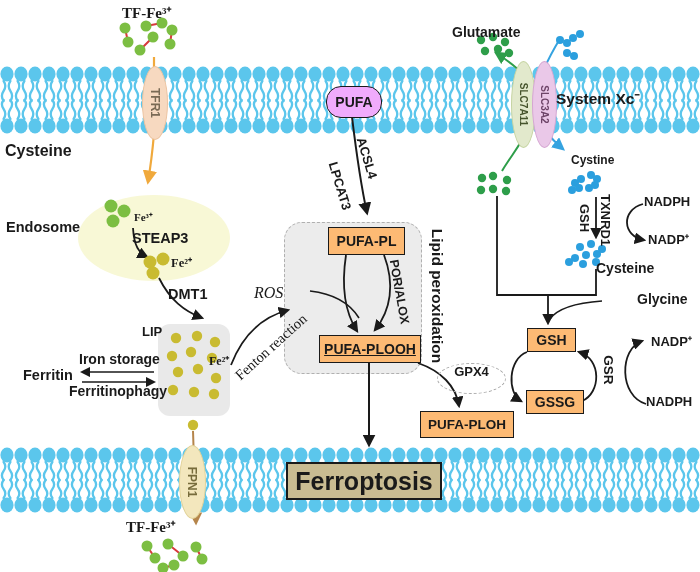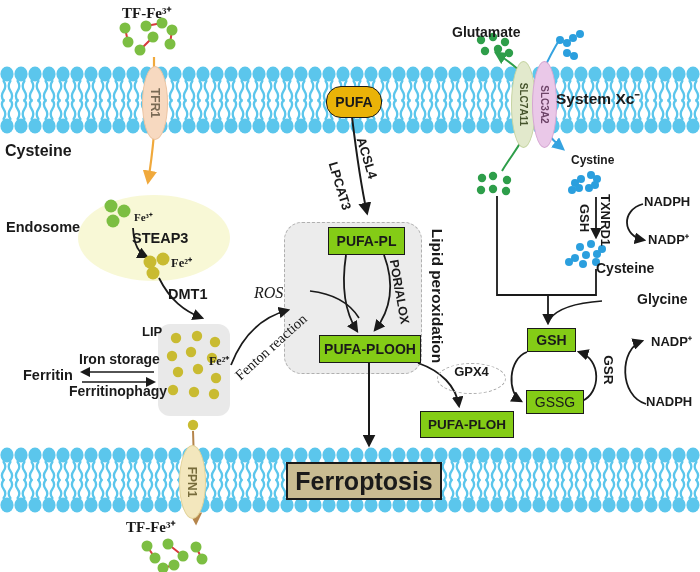--- a/index.html
+++ b/index.html
@@ -4,21 +4,21 @@
 <style>
   html,body{margin:0;padding:0;background:#fff;}
   #canvas{position:relative;width:700px;height:572px;background:#ffffff;overflow:hidden;
           font-family:"Liberation Sans",sans-serif;color:#1a1a1a;}
   svg.layer{position:absolute;left:0;top:0;}
   .lbl{position:absolute;white-space:nowrap;font-weight:600;line-height:1;}
   .ser{font-family:"Liberation Serif",serif;}
   .rot{transform-origin:center;}
   .cx{transform:translate(-50%,-50%);}
   .box{position:absolute;display:flex;align-items:center;justify-content:center;
-       background:#84cc16;border:1.6px solid #1a1a1a;font-weight:600;white-space:nowrap;}
+       background:#fdba74;border:1.6px solid #1a1a1a;font-weight:600;white-space:nowrap;}
   .oval{position:absolute;border-radius:50%;display:flex;align-items:center;justify-content:center;}
   .oval span{white-space:nowrap;font-weight:700;}
   .shape{position:absolute;}
 </style>
 </head>
 <body>
 
 <div id="canvas">
 
   <div class="shape" style="left:78px;top:195px;width:152px;height:86px;border-radius:50%;background:#f8f8d6;"></div>
@@ -240,31 +240,31 @@
   <span class="lbl ser" style="left:171px;top:257px;font-size:12.5px;font-weight:700;">Fe²⁺</span>
   <span class="lbl" style="left:168px;top:287px;font-size:14.5px;">DMT1</span>
   <span class="lbl" style="left:142px;top:325px;font-size:13px;font-weight:700;">LIP</span>
   <span class="lbl ser" style="left:209px;top:355px;font-size:12px;font-weight:700;">Fe²⁺</span>
   <span class="lbl" style="left:23px;top:368px;font-size:14.5px;">Ferritin</span>
   <span class="lbl" style="left:79px;top:352px;font-size:14px;">Iron storage</span>
   <span class="lbl" style="left:69px;top:384px;font-size:14px;">Ferritinophagy</span>
   <span class="lbl ser rot cx" style="left:271px;top:347px;font-size:14.5px;font-weight:400;transform:translate(-50%,-50%) rotate(-42deg);">Fenton reaction</span>
   <span class="lbl ser" style="left:254px;top:285px;font-size:16px;font-weight:400;font-style:italic;">ROS</span>
 
-  <div class="box" style="left:326px;top:86px;width:54px;height:30px;border-radius:15px;background:#eab308;font-size:14px;">
+  <div class="box" style="left:326px;top:86px;width:54px;height:30px;border-radius:15px;background:#f0abfc;font-size:14px;">
     <span>PUFA</span>
   </div>
   <span class="lbl rot cx" style="left:367px;top:158px;font-size:13px;transform:translate(-50%,-50%) rotate(73deg);">ACSL4</span>
   <span class="lbl rot cx" style="left:340px;top:186px;font-size:13px;transform:translate(-50%,-50%) rotate(73deg);">LPCAT3</span>
 
   <div class="box" style="left:328px;top:227px;width:75px;height:26px;font-size:14px;">
     <span>PUFA-PL</span>
   </div>
   <span class="lbl rot cx" style="left:399px;top:292px;font-size:12.5px;transform:translate(-50%,-50%) rotate(80deg);">POR/ALOX</span>
-  <div class="box" style="left:319px;top:335px;width:100px;height:26px;font-size:14px;">
+  <div class="box" style="left:319px;top:335px;width:100px;height:26px;font-size:14px;text-decoration:underline;">
     <span>PUFA-PLOOH</span>
   </div>
   <span class="lbl rot cx" style="left:437px;top:296px;font-size:15.5px;transform:translate(-50%,-50%) rotate(90deg);">Lipid peroxidation</span>
 
   <div style="position:absolute;left:437px;top:363px;width:67px;height:29px;border:1.5px dashed #aaaaaa;border-radius:50%;display:flex;align-items:flex-start;justify-content:center;">
     <span style="font-size:13px;font-weight:600;">GPX4</span>
   </div>
 
   <div class="box" style="left:420px;top:411px;width:92px;height:25px;font-size:13.5px;">
     <span>PUFA-PLOH</span>
@@ -273,21 +273,21 @@
   <span class="lbl rot cx" style="left:584px;top:218px;font-size:13px;transform:translate(-50%,-50%) rotate(90deg);">GSH</span>
   <span class="lbl rot cx" style="left:605px;top:220px;font-size:13px;transform:translate(-50%,-50%) rotate(90deg);">TXNRD1</span>
   <span class="lbl" style="left:644px;top:195px;font-size:13px;">NADPH</span>
   <span class="lbl" style="left:648px;top:233px;font-size:13px;">NADP⁺</span>
   <span class="lbl" style="left:596px;top:261px;font-size:14px;">Cysteine</span>
   <span class="lbl" style="left:601px;top:292px;font-size:14px;margin-left:36px;">Glycine</span>
 
   <div class="box" style="left:527px;top:328px;width:47px;height:22px;border-width:1.8px;font-size:14px;font-weight:700;">
     <span>GSH</span>
   </div>
-  <div class="box" style="left:526px;top:390px;width:56px;height:22px;border-width:1.8px;font-size:14px;font-weight:400;">
+  <div class="box" style="left:526px;top:390px;width:56px;height:22px;border-width:1.8px;font-size:14px;font-weight:700;">
     <span>GSSG</span>
   </div>
   <span class="lbl rot cx" style="left:608px;top:370px;font-size:13.5px;transform:translate(-50%,-50%) rotate(90deg);">GSR</span>
   <span class="lbl" style="left:651px;top:335px;font-size:13px;">NADP⁺</span>
   <span class="lbl" style="left:646px;top:395px;font-size:13px;">NADPH</span>
 
   <div class="box" style="left:286px;top:462px;width:152px;height:34px;background:#c9bc92;border-width:2px;font-size:25px;font-weight:700;">
     <span>Ferroptosis</span>
   </div>
 

